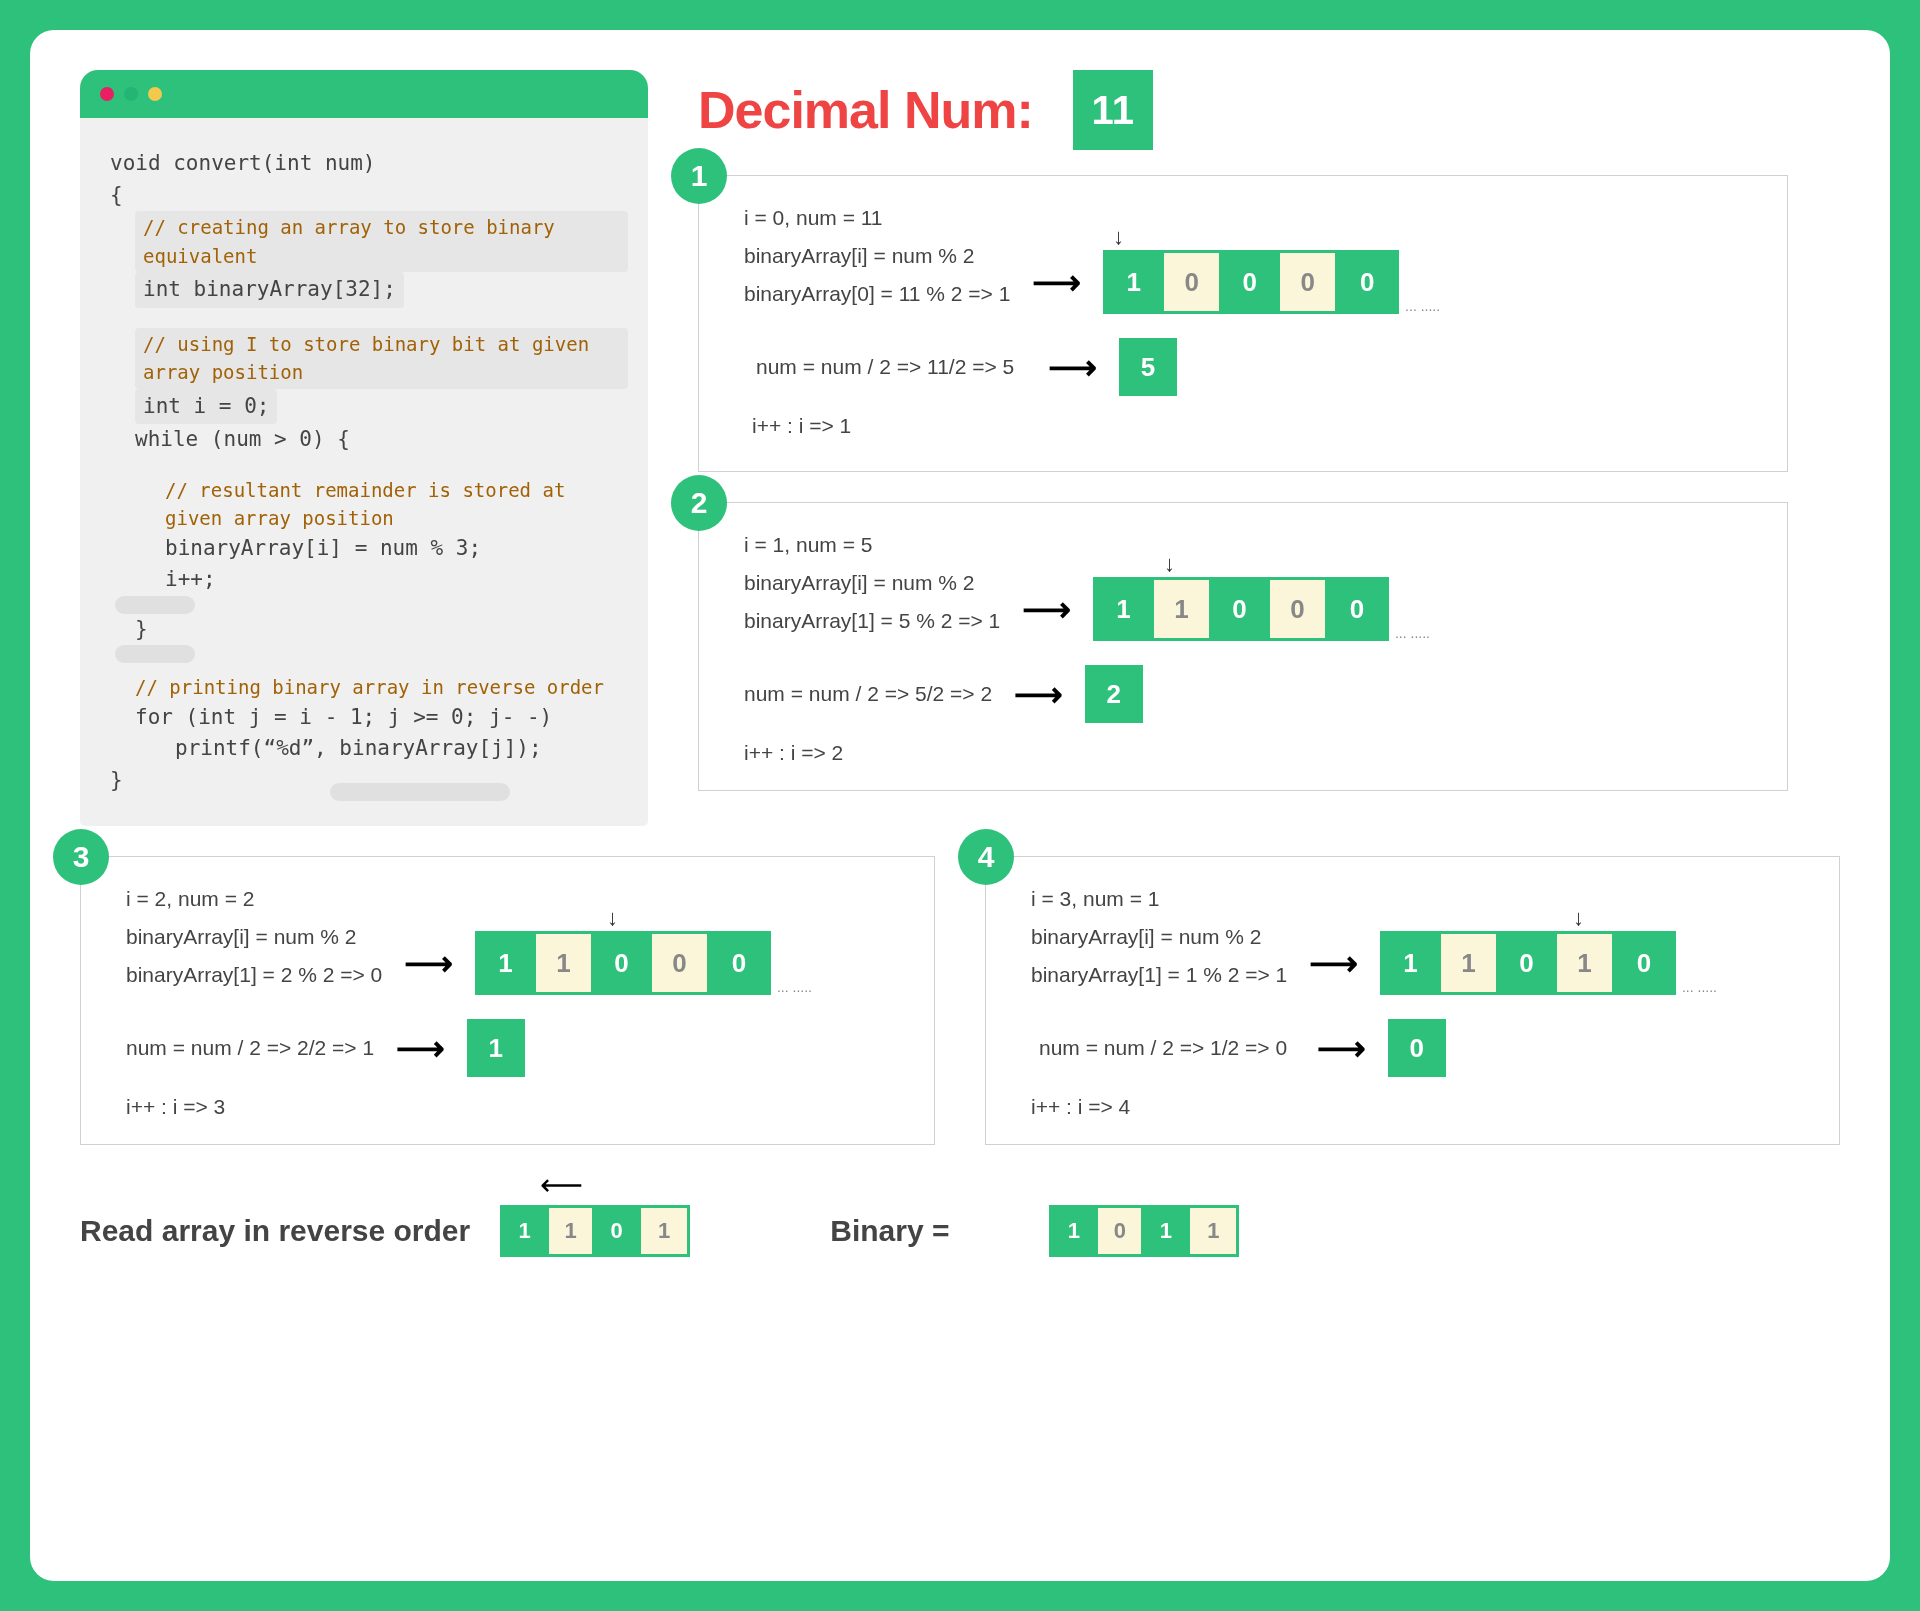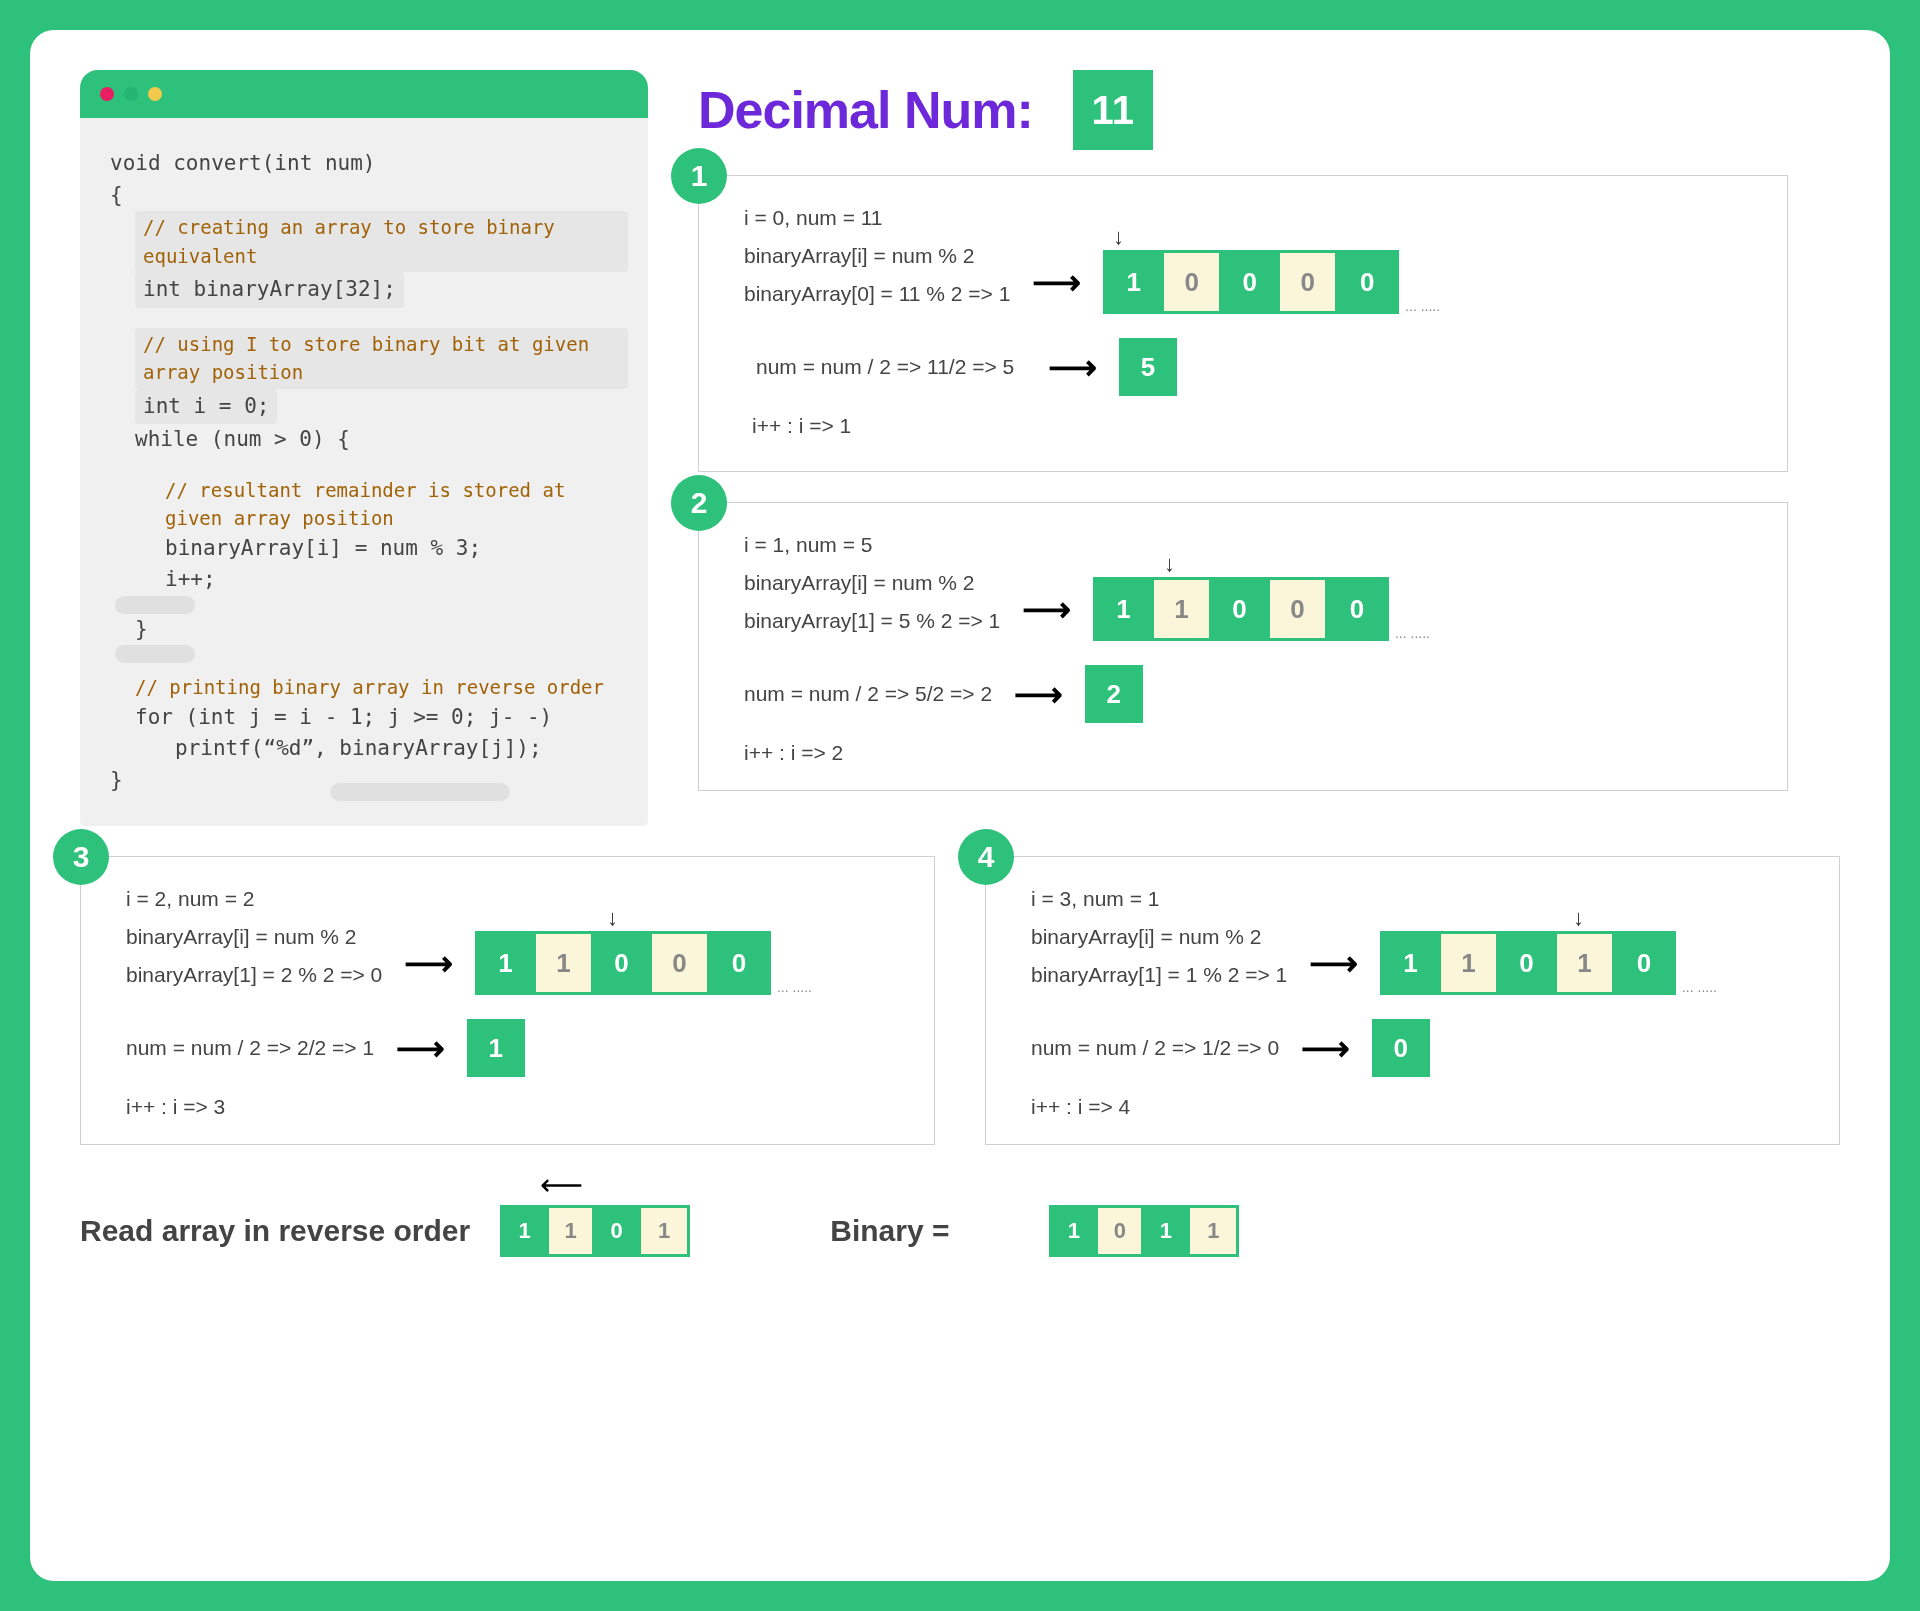--- a/index.html
+++ b/index.html
@@ -45,21 +45,21 @@
 
 .decimal-header { 
   display: flex; 
   align-items: center; 
   gap: 40px; 
   margin-bottom: 25px;
 }
 .decimal-title { 
   font-size: 52px; 
   font-weight: 800; 
-  color: #6d28d9; 
+  color: #ef4444; 
   letter-spacing: -1px;
 }
 .num-box { 
   background: #2ec17b; 
   color: #fff; 
   font-weight: 800; 
   font-size: 40px; 
   width: 80px; 
   height: 80px; 
   display: flex; 
@@ -302,21 +302,21 @@
               <div class="cell g">1</div>
               <div class="cell y">1</div>
               <div class="cell g">0</div>
               <div class="cell y">1</div>
               <div class="cell g">0</div>
             </div>
         <span class="dots">... .....</span>
       </div>
     </div>
     <div class="step-content" style="margin-bottom:18px">
-      <div class="step-line" style="margin:0">num = num / 2 =&gt; 1/2 =&gt; 0</div>
+      <div class="step-line" style="margin:8px">num = num / 2 =&gt; 1/2 =&gt; 0</div>
       <span class="arrow-right">⟶</span>
       <div class="single-box">0</div>
     </div>
     <div class="step-line" style="margin:0">i++ : i =&gt; 4</div>
   </div>
   </div>
 
   <div class="result-row">
     <div class="reverse-arrow">⟵</div>
     <div class="result-label">Read array in reverse order</div>

